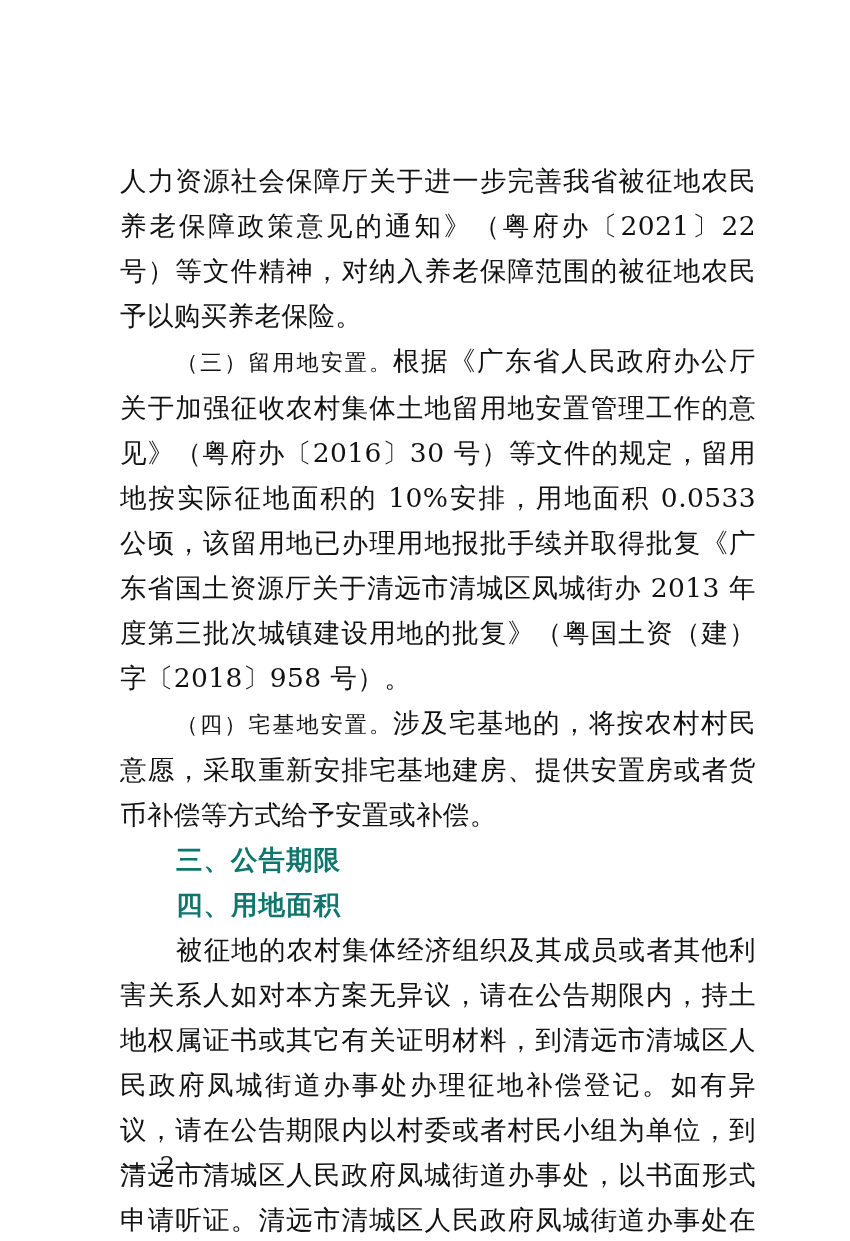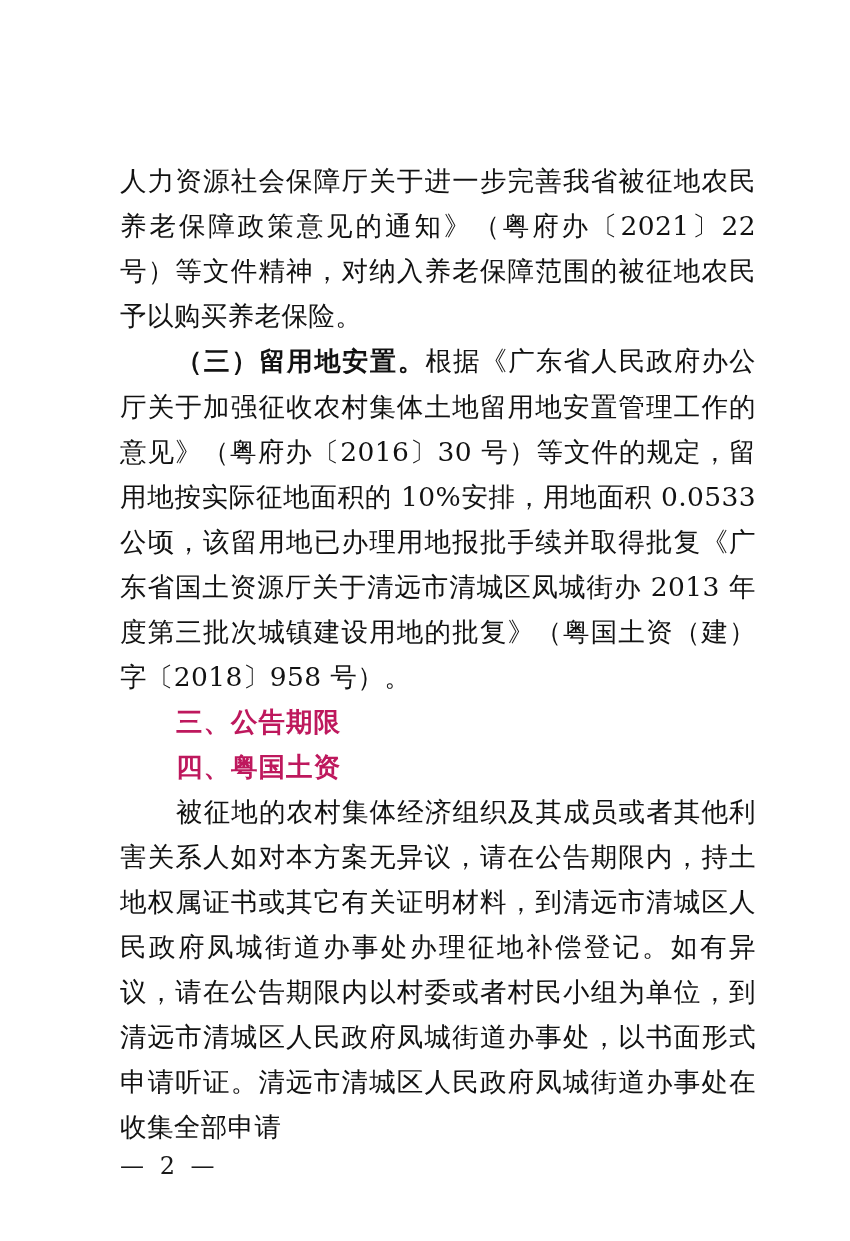--- a/index.html
+++ b/index.html
@@ -45,35 +45,35 @@
     text-indent: 0;
   }
 
   .para.indent {
     text-indent: 56px;
   }
 
   
   .lead {
     font-family: "DejaVu Sans", "Liberation Sans", sans-serif;
-    font-weight: 700;
+    font-weight: 400;
     letter-spacing: 1px;
-    font-size: 26px;
+    font-size: 22px;
   }
 
   
   .heading {
     margin: 0;
     font-size: 26.5px;
     line-height: 45px;
     font-family: "DejaVu Sans", "Liberation Sans", sans-serif;
     font-weight: 700;
     letter-spacing: 1px;
     text-indent: 56px;
-    color: #be185d;
+    color: #0f766e;
   }
 
   .footer {
     position: absolute;
     left: 120px;
     top: 1141px;
     width: 636px;
     font-size: 24px;
     line-height: 34px;
     letter-spacing: 4px;
@@ -86,25 +86,26 @@
 <body>
 
 <div class="page">
 
   <div class="content">
 
     <p class="para">人力资源社会保障厅关于进一步完善我省被征地农民养老保障政策意见的通知》（粤府办〔2021〕22 号）等文件精神，对纳入养老保障范围的被征地农民予以购买养老保险。</p>
 
     <p class="para indent"><span class="lead">（三）留用地安置。</span><span>根据《广东省人民政府办公厅关于加强征收农村集体土地留用地安置管理工作的意见》（粤府办〔2016〕30 号）等文件的规定，留用地按实际征地面积的 10%安排，用地面积 0.0533 公顷，该留用地已办理用地报批手续并取得批复《广东省国土资源厅关于清远市清城区凤城街办 2013 年度第三批次城镇建设用地的批复》（粤国土资（建）字〔2018〕958 号）。</span></p>
 
+    <p class="para indent"><span class="lead">（四）宅基地安置。</span><span>涉及宅基地的，将按农村村民意愿，采取重新安排宅基地建房、提供安置房或者货币补偿等方式给予安置或补偿。</span></p>
 
     <p class="heading">三、公告期限</p>
 
 
-    <p class="heading">四、粤国土资</p>
+    <p class="heading">四、用地面积</p>
 
     <p class="para indent">被征地的农村集体经济组织及其成员或者其他利害关系人如对本方案无异议，请在公告期限内，持土地权属证书或其它有关证明材料，到清远市清城区人民政府凤城街道办事处办理征地补偿登记。如有异议，请在公告期限内以村委或者村民小组为单位，到清远市清城区人民政府凤城街道办事处，以书面形式申请听证。清远市清城区人民政府凤城街道办事处在收集全部申请</p>
 
   </div>
 
   <div class="footer">— 2 —</div>
 
 </div>
 
 </body></html>

